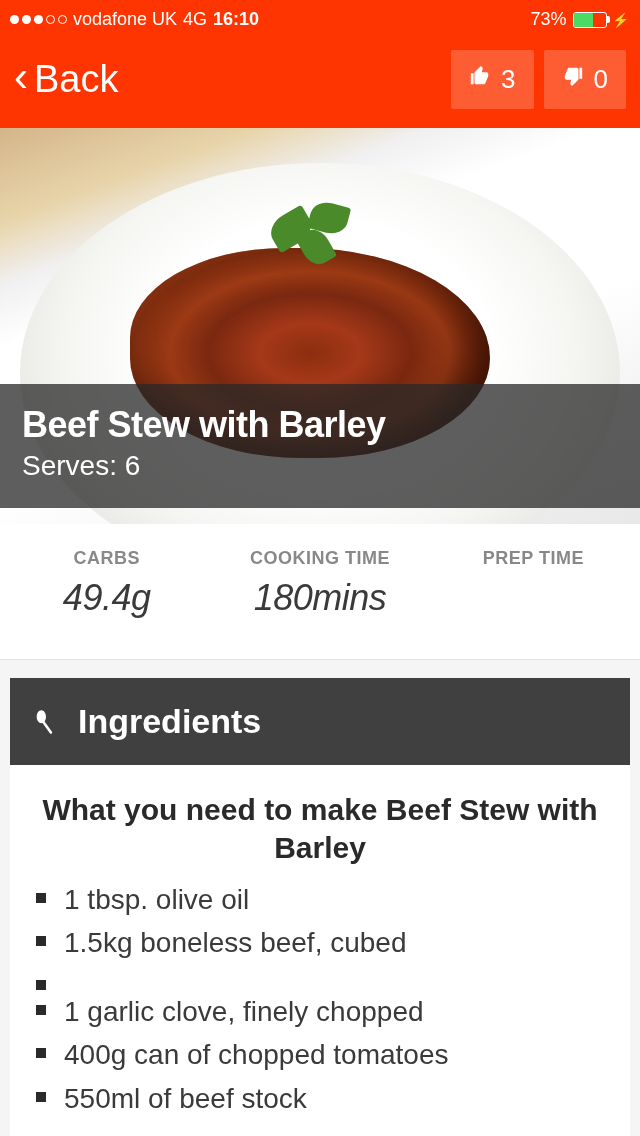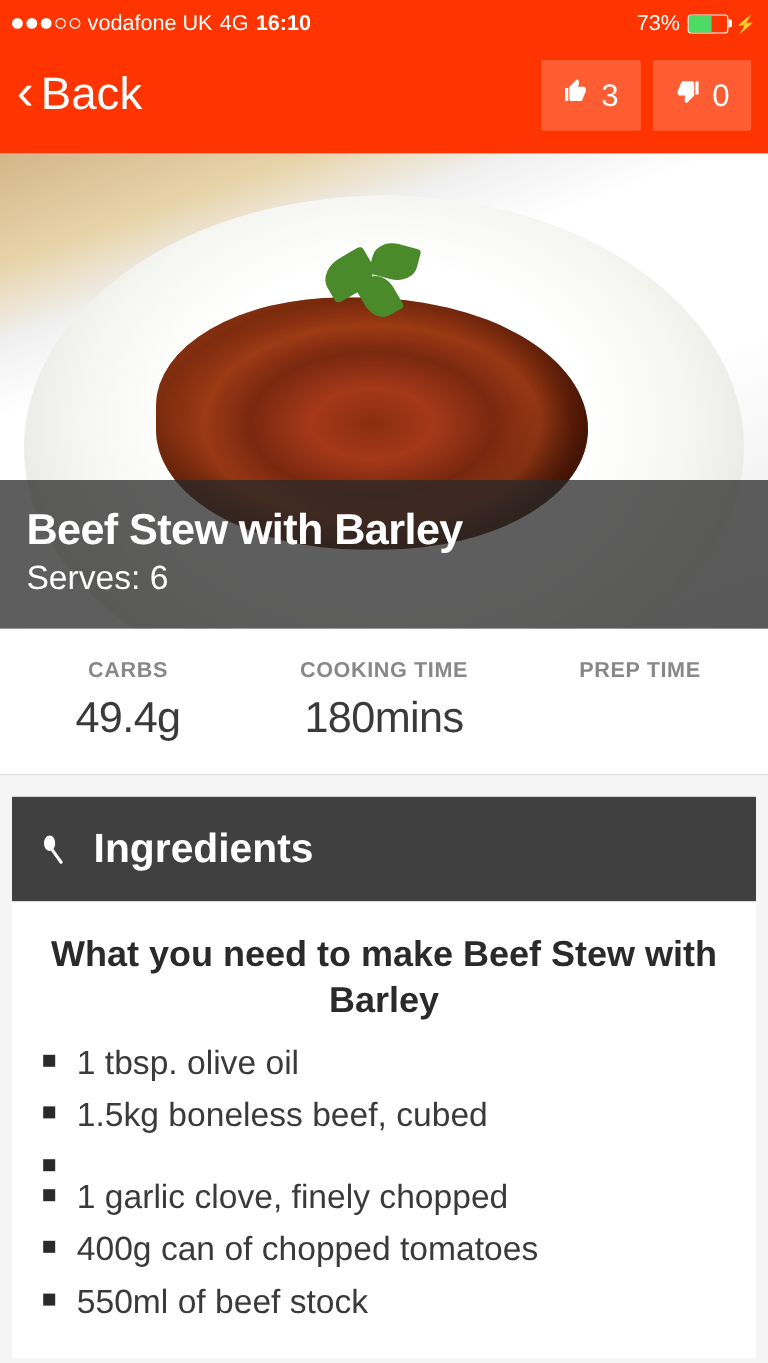--- a/index.html
+++ b/index.html
@@ -74,39 +74,39 @@
       top: 65px;
       width: 110px;
       height: 70px;
     }
     .leaf { position: absolute; background: #4a8a2a; border-radius: 50% 10% 50% 10%; }
     .l1 { width: 42px; height: 32px; left: 10px; top: 20px; transform: rotate(-30deg); }
     .l2 { width: 38px; height: 30px; left: 50px; top: 10px; transform: rotate(15deg); }
     .l3 { width: 36px; height: 28px; left: 38px; top: 40px; transform: rotate(60deg); }
     .title-overlay {
       position: absolute;
-      bottom: 0;
+      bottom: 16px;
       left: 0;
       right: 0;
       background: rgba(40,40,40,0.75);
       padding: 20px 22px 26px;
       color: #fff;
     }
     .recipe-title { font-size: 36px; font-weight: 700; letter-spacing: -0.5px; }
     .recipe-serves { font-size: 28px; font-weight: 400; margin-top: 4px; }
 
     .stats-row {
       background: #fff;
       display: flex;
-      padding: 24px 0 26px;
+      padding: 24px 0 40px;
       border-bottom: 1px solid #e0e0e0;
     }
     .stat { flex: 1; text-align: center; }
     .stat-label { color: #888; font-size: 18px; font-weight: 600; letter-spacing: 0.5px; margin-bottom: 8px; }
-    .stat-value { color: #3a3a3a; font-size: 36px; font-weight: 400; letter-spacing: -0.5px; }
+    .stat-value { color: #3a3a3a; font-size: 36px; font-weight: 400; letter-spacing: -0.5px; font-style: italic; }
 
     .ingredients-section { margin: 18px 10px 0; background: #fff; }
     .section-header {
       background: #404040;
       color: #fff;
       padding: 24px 22px;
       display: flex;
       align-items: center;
       gap: 18px;
     }

